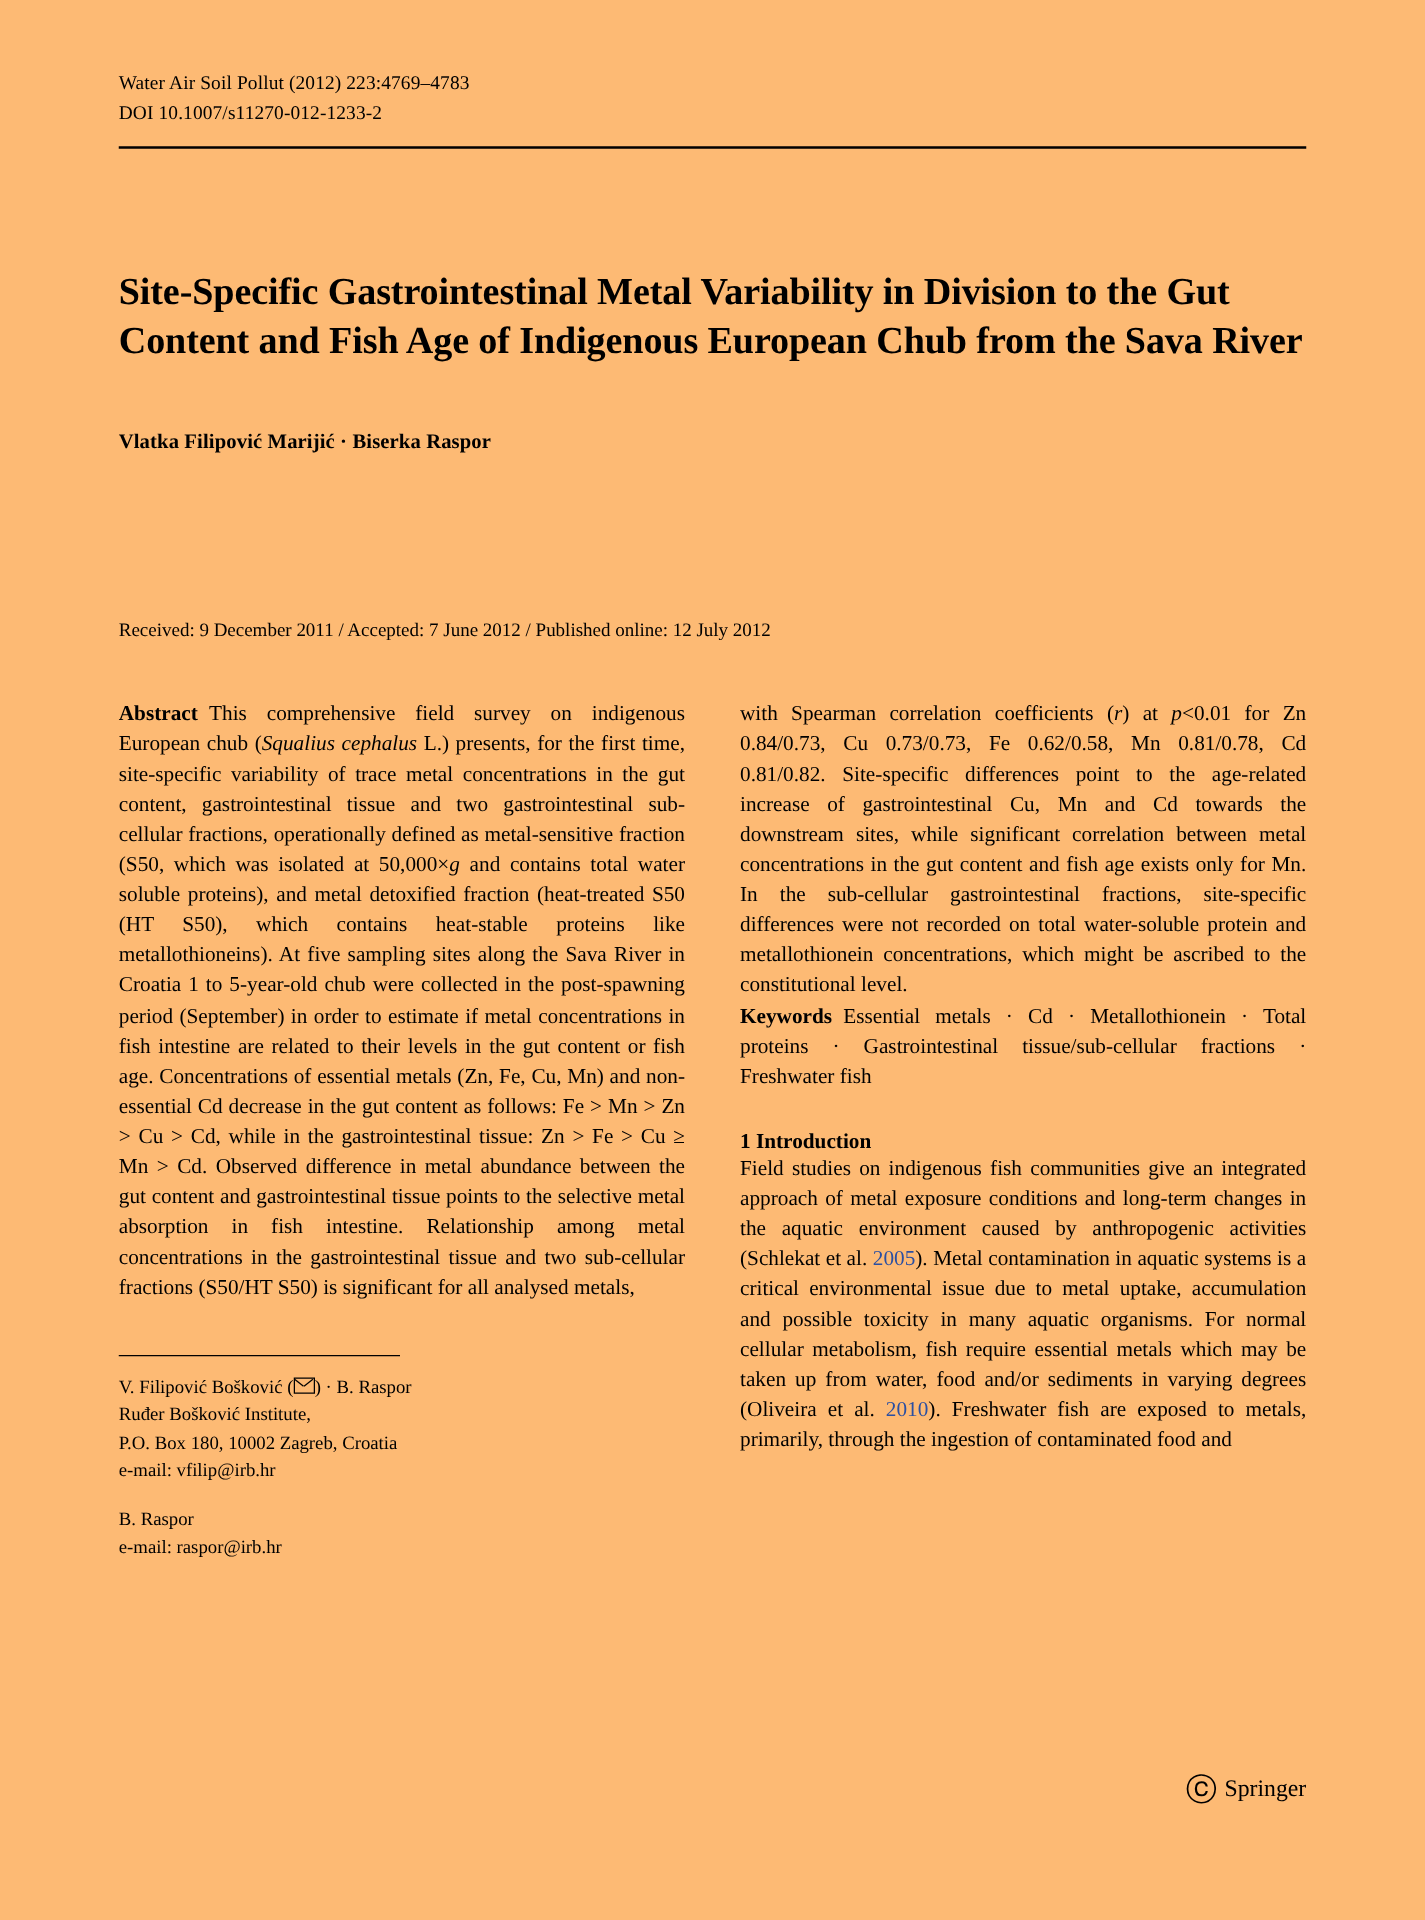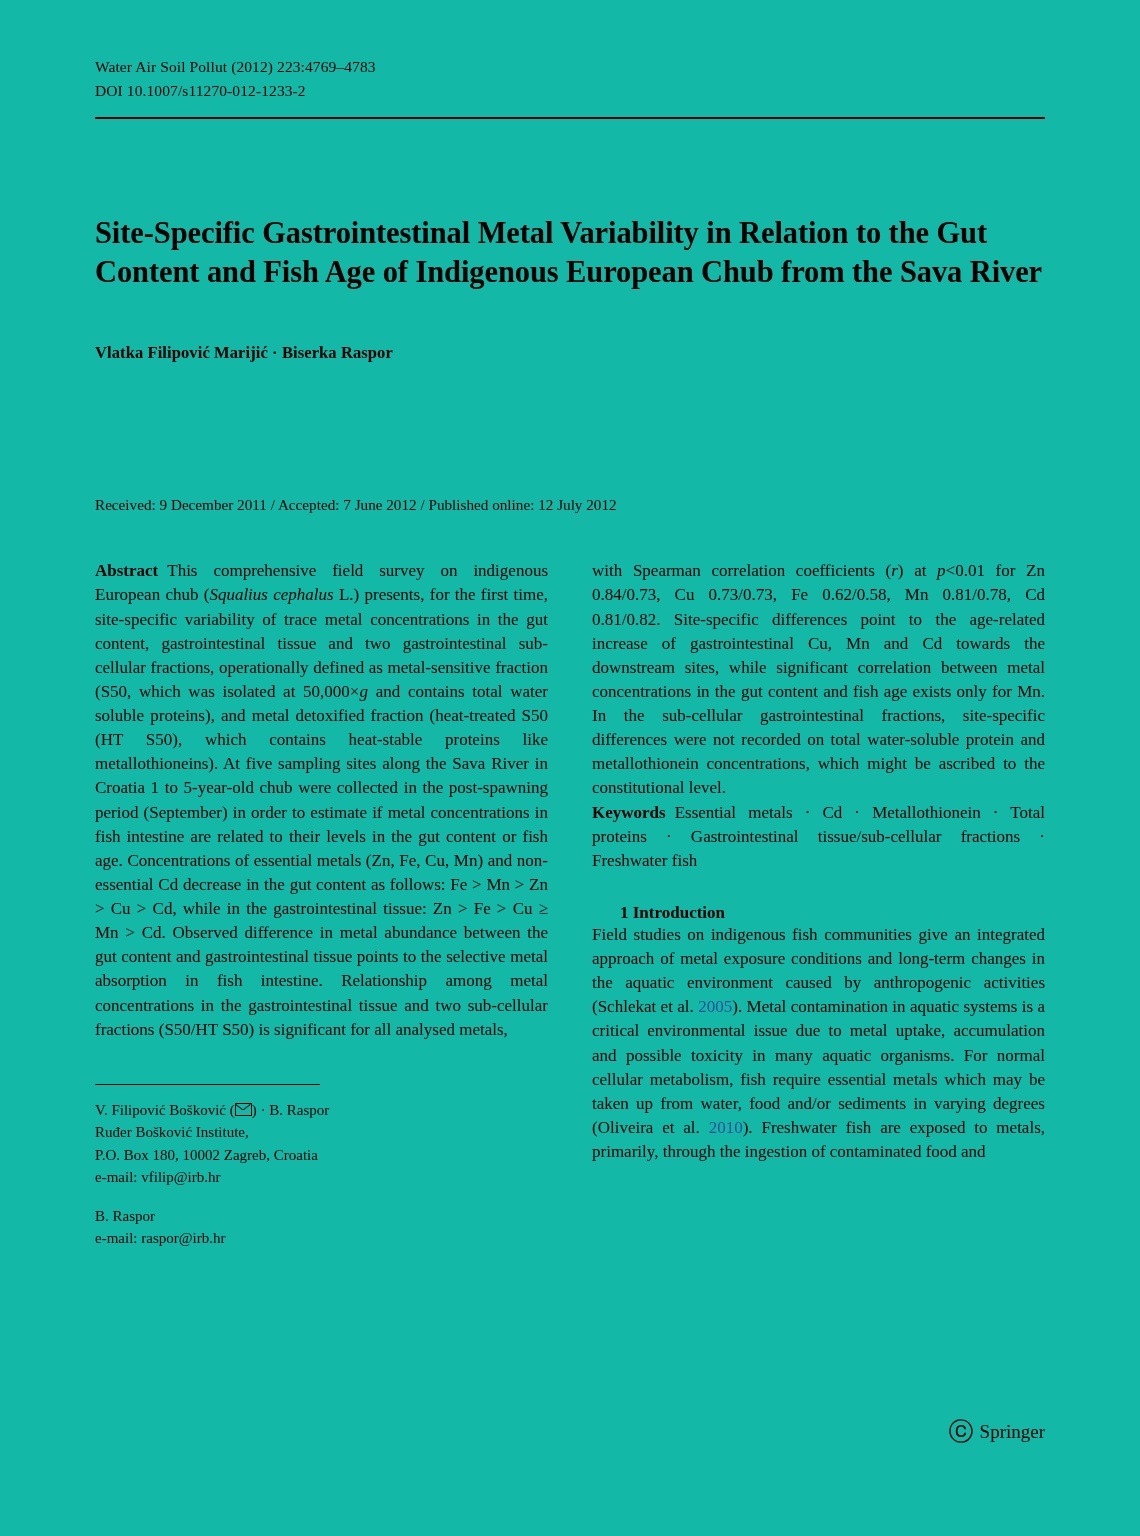--- a/index.html
+++ b/index.html
@@ -13,21 +13,21 @@
     font-family: "Liberation Serif", serif;
     color: #000000;
     position: relative;
     overflow: hidden;
   }
   .page {
     position: absolute;
     left: 0; top: 0;
     width: 1140px;
     height: 1536px;
-    background: #14b8a6;
+    background: #fdba74;
   }
   .content {
     position: absolute;
     left: 95px;
     top: 55px;
     width: 950px;
   }
   
   .journal-header {
     font-size: 15.5px;
@@ -84,21 +84,20 @@
   }
   .sp { display: inline-block; width: 9px; }
   .kw-block {
     margin-top: 22px;
   }
   .kw-label { font-weight: bold; }
   .section-head {
     margin-top: 30px;
     font-size: 17px;
     font-weight: bold;
-    margin-left: 28px;
   }
   .intro-para {
     margin-top: 20px;
   }
   .ref-link { color: #2a4fa2; }
   .it { font-style: italic; }
   
   .foot-rule {
     border-top: 1px solid #000;
     width: 225px;
@@ -153,21 +152,21 @@
 
 <div class="page">
   <div class="content">
 
     <div class="journal-header">
       <div>Water Air Soil Pollut (2012) 223:4769–4783</div>
       <div>DOI 10.1007/s11270-012-1233-2</div>
     </div>
     <div class="journal-rule"></div>
 
-    <div class="title">Site-Specific Gastrointestinal Metal Variability in Relation to the Gut Content and Fish Age of Indigenous European Chub from the Sava River</div>
+    <div class="title">Site-Specific Gastrointestinal Metal Variability in Division to the Gut Content and Fish Age of Indigenous European Chub from the Sava River</div>
 
     <div class="authors">Vlatka Filipović Marijić · Biserka Raspor</div>
 
     <div class="history">Received: 9 December 2011 / Accepted: 7 June 2012 / Published online: 12 July 2012</div>
 
     <div class="columns">
 
       <div class="col abstract-col">
         <p class="para"><span class="abstract-label">Abstract</span><span class="sp"></span><span>This comprehensive field survey on indigenous European chub (</span><span class="it">Squalius cephalus</span><span> L.) presents, for the first time, site-specific variability of trace metal concentrations in the gut content, gastrointestinal tissue and two gastrointestinal sub-cellular fractions, operationally defined as metal-sensitive fraction (S50, which was isolated at 50,000×</span><span class="it">g</span><span> and contains total water soluble proteins), and metal detoxified fraction (heat-treated S50 (HT S50), which contains heat-stable proteins like metallothioneins). At five sampling sites along the Sava River in Croatia 1 to 5-year-old chub were collected in the post-spawning period (September) in order to estimate if metal concentrations in fish intestine are related to their levels in the gut content or fish age. Concentrations of essential metals (Zn, Fe, Cu, Mn) and non-essential Cd decrease in the gut content as follows: Fe &gt; Mn &gt; Zn &gt; Cu &gt; Cd, while in the gastrointestinal tissue: Zn &gt; Fe &gt; Cu ≥ Mn &gt; Cd. Observed difference in metal abundance between the gut content and gastrointestinal tissue points to the selective metal absorption in fish intestine. Relationship among metal concentrations in the gastrointestinal tissue and two sub-cellular fractions (S50/HT S50) is significant for all analysed metals,</span></p>
 

